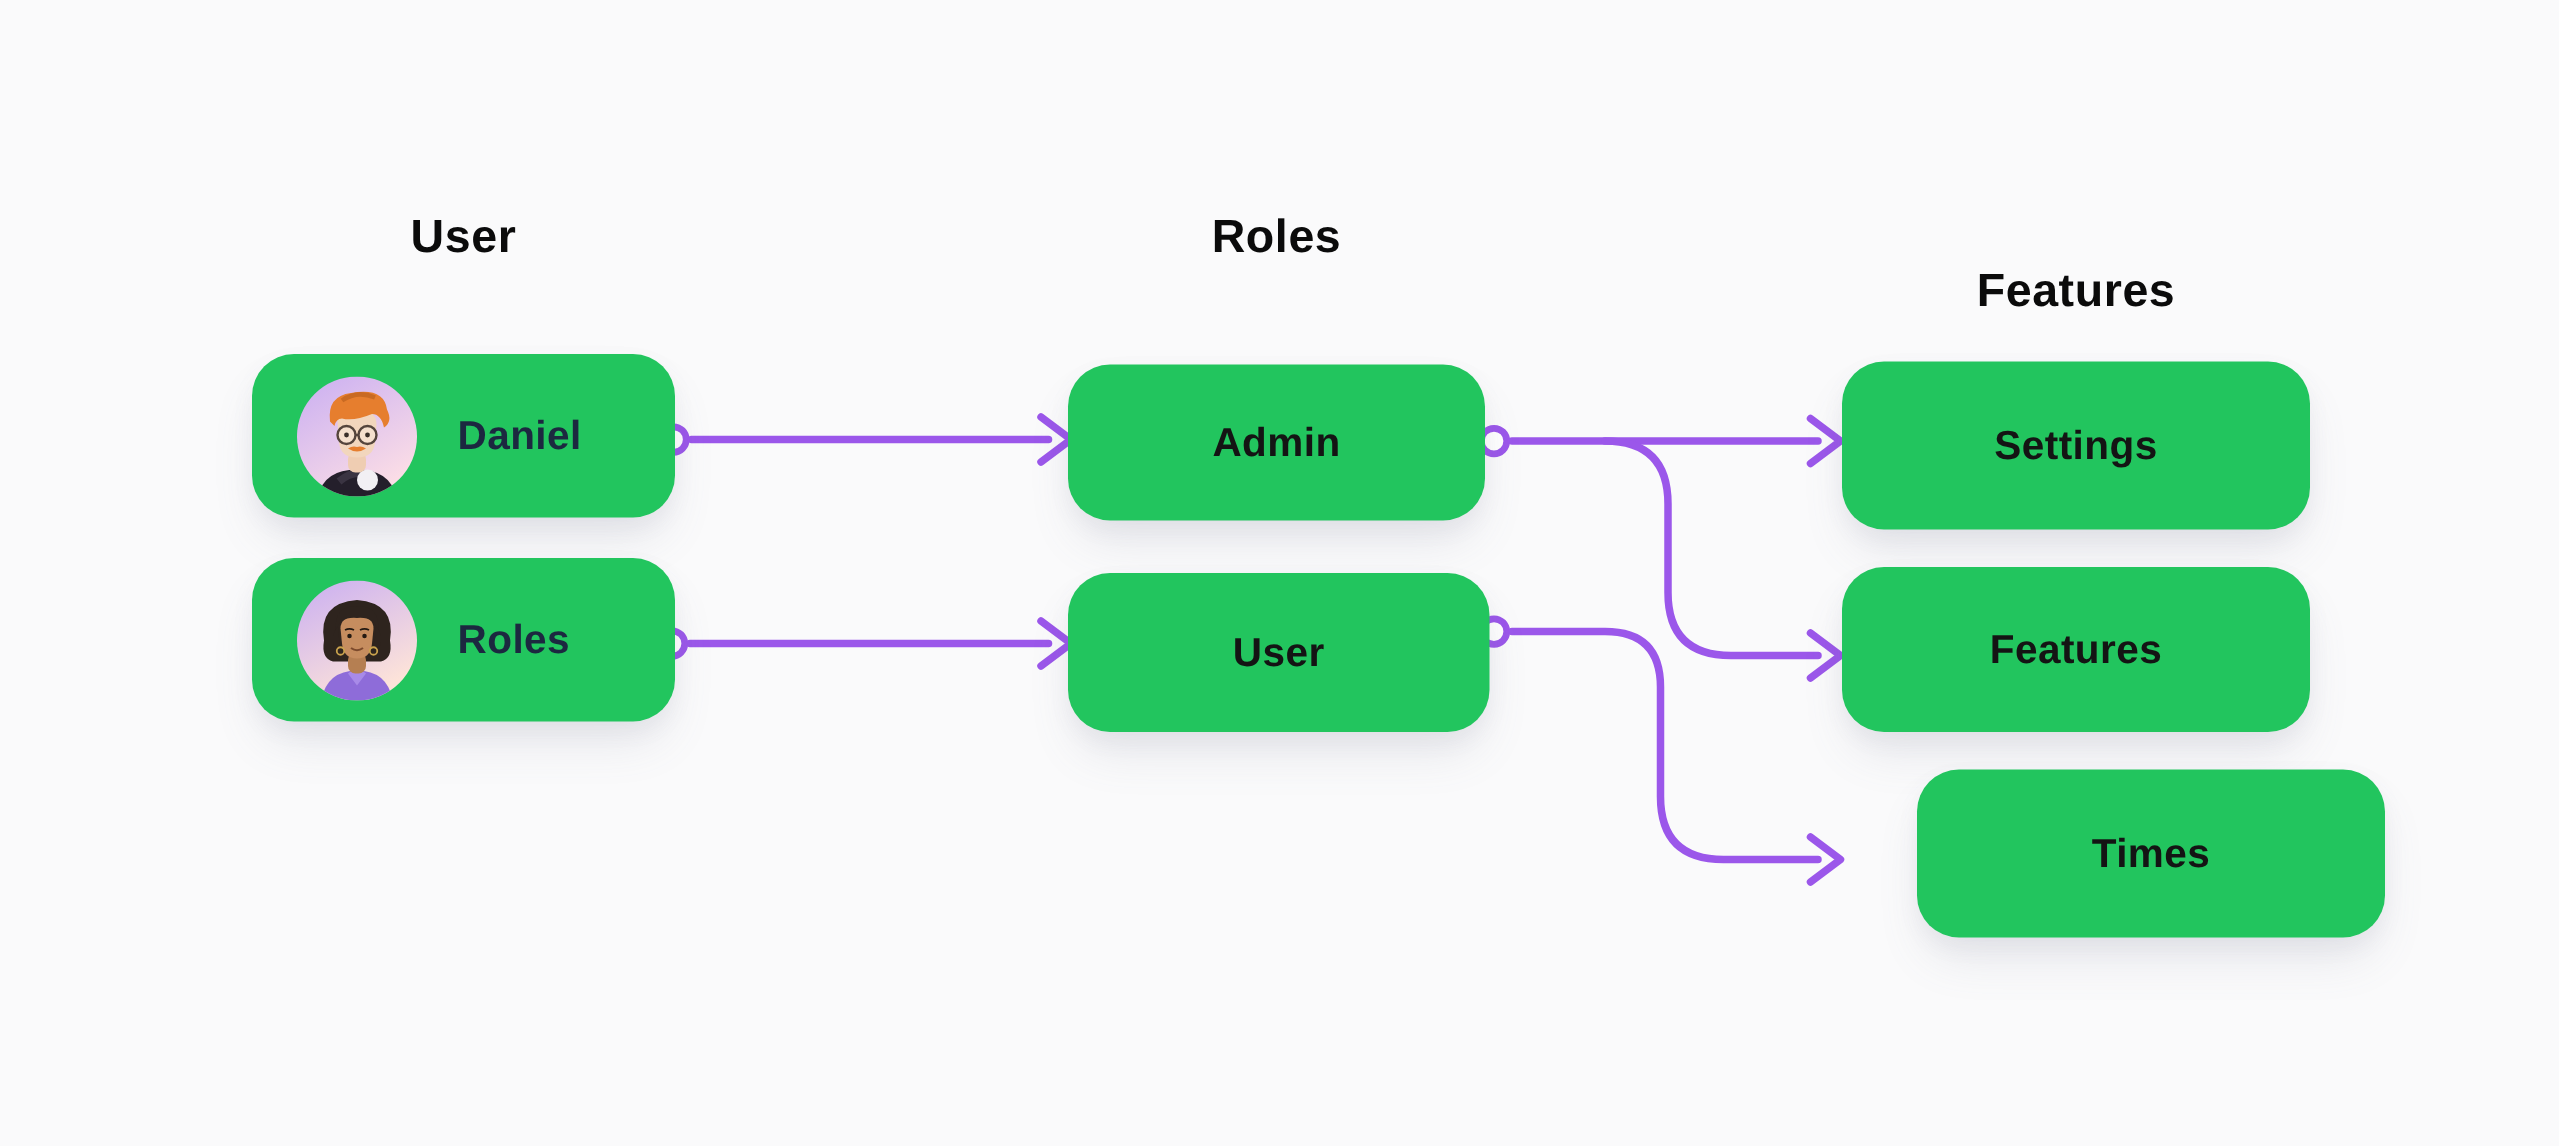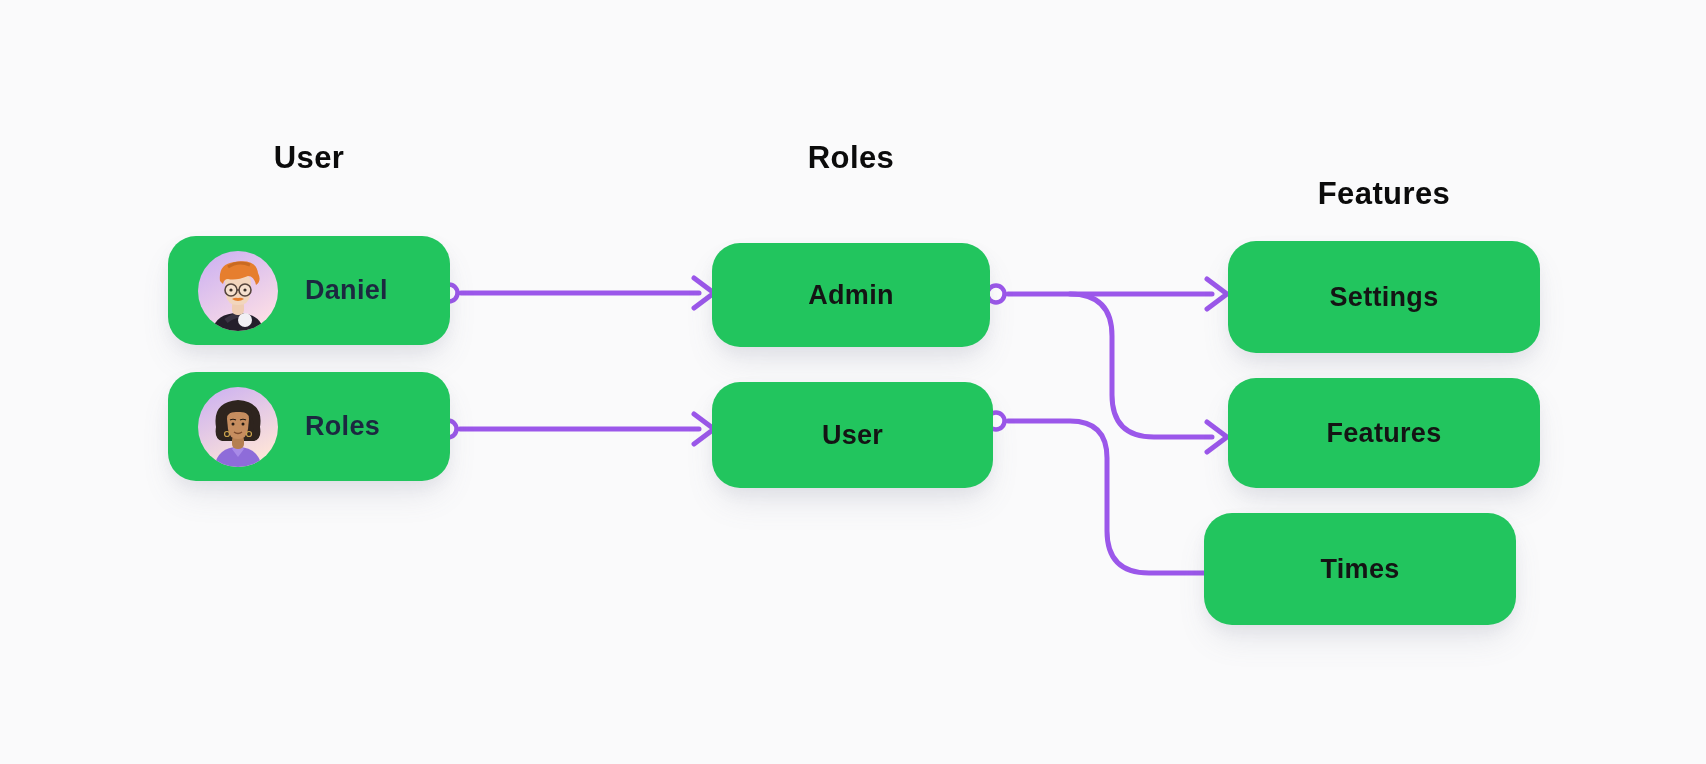--- a/index.html
+++ b/index.html
@@ -187,17 +187,17 @@
   <div class="card center-card" style="left:712px; top:382px; width:281px; height:106px;">
     <span class="node-label">User</span>
   </div>
 
   <div class="card center-card" style="left:1228px; top:241px; width:312px; height:112px;">
     <span class="node-label">Settings</span>
   </div>
   <div class="card center-card" style="left:1228px; top:378px; width:312px; height:110px;">
     <span class="node-label">Features</span>
   </div>
-  <div class="card center-card" style="left:1204px; top:513px; width:312px; height:112px;">
+  <div class="card center-card" style="left:1278px; top:513px; width:312px; height:112px;">
     <span class="node-label">Times</span>
   </div>
 
 </div>
 
 </body></html>

